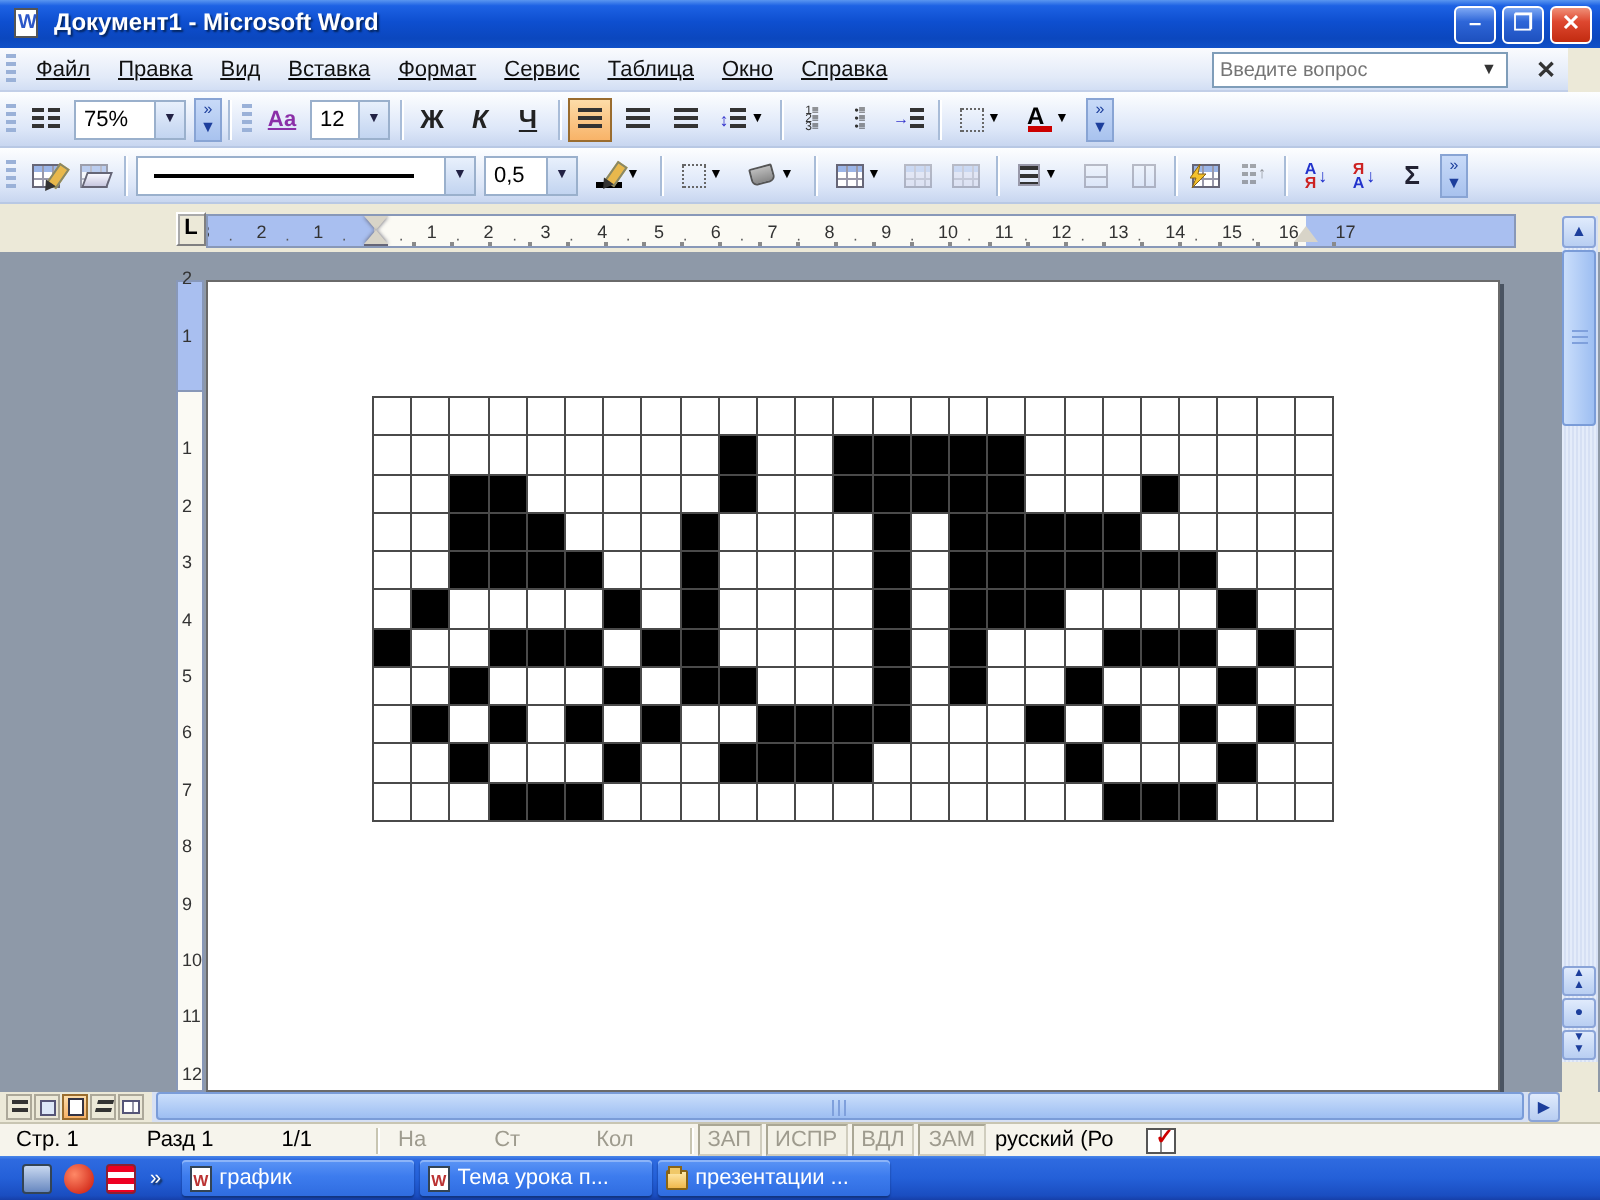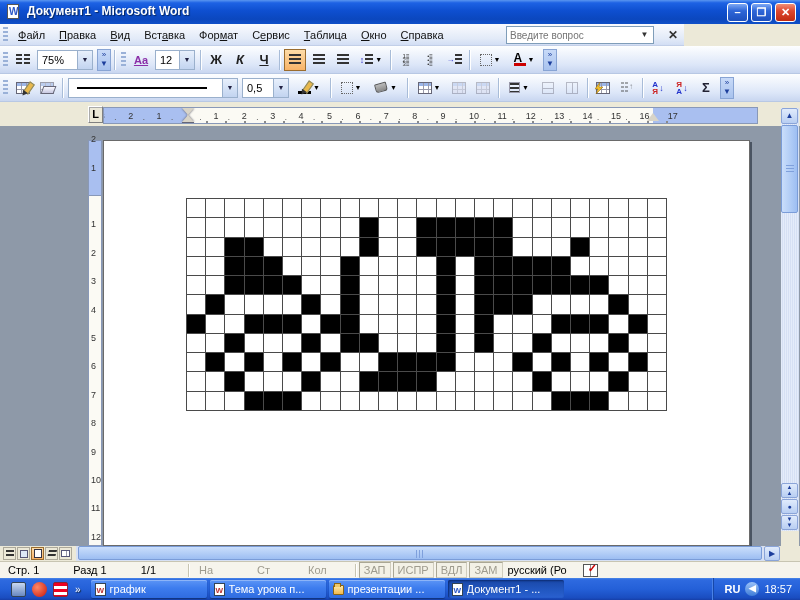--- a/index.html
+++ b/index.html
@@ -13,22 +13,22 @@
   #title-icon{left:4px;top:3px;width:18px;height:18px;}
   #title-icon .page{position:absolute;left:3px;top:1px;width:12px;height:15px;background:#fff;border:1px solid #555;}
   #title-icon .w{position:absolute;left:5px;top:3px;font-size:10px;font-weight:bold;color:#2B57C8;}
   #title-text{left:27px;top:4px;color:#fff;font-weight:bold;font-size:12px;text-shadow:1px 1px 1px #04255E;}
   .cap-btn{position:absolute;top:3px;width:21px;height:19px;border:1px solid #fff;border-radius:3px;color:#fff;
     font-size:11px;text-align:center;line-height:17px;font-weight:bold;}
   .cap-blue{background:linear-gradient(180deg,#7DA8F4,#2E66D8 40%,#1D50BE);}
   #btn-close{background:linear-gradient(180deg,#F09078,#DE4830 40%,#C22B10);}
 
   
-  #menubar{left:0;top:24px;width:684px;height:22px;background:linear-gradient(180deg,#FAFBFE,#E2EAF8 70%,#D2DEF4);
-    display:flex;align-items:center;border-bottom:1px solid #C2CFE8;}
+  #menubar{left:0;top:24px;width:784px;height:22px;background:linear-gradient(180deg,#FAFBFE,#E2EAF8 70%,#D2DEF4);
+    display:flex;align-items:center;border-bottom:1px solid #C2CFE8;text-decoration:underline;}
   .grip{width:5px;height:16px;margin:0 3px;
     background:repeating-linear-gradient(180deg,#9AB1D8 0 2px,transparent 2px 4px);}
   .menu-item{padding:3px 7px;color:#111;}
   .menu-item .u{text-decoration:underline;}
   #question-box{position:absolute;right:30px;top:2px;width:148px;height:18px;background:#fff;border:1px solid #7F9DB9;}
   #question-input{width:128px;height:16px;border:none;outline:none;font-size:10px;color:#888;padding:1px 3px;}
   #question-arrow{position:absolute;right:1px;top:1px;width:15px;height:14px;text-align:center;font-size:8px;color:#333;line-height:14px;}
   #menubar-close{position:absolute;right:6px;top:4px;font-size:12px;color:#333;font-weight:bold;}
 
   
@@ -778,21 +778,21 @@
     <div class="h-arrow" style="left:764px;">▶</div>
     <div style="position:absolute;left:781px;top:0;width:19px;height:15px;background:#ECE9D8;"></div>
   </div>
 
   <div id="statusbar" class="abs">
     <span class="st-item">Стр. 1</span>
     <span class="st-item" style="margin-left:18px;">Разд 1</span>
     <span class="st-item" style="margin-left:18px;">1/1</span>
     <span class="st-sep" style="margin-left:24px;"></span>
     <span class="st-item st-gray">На</span>
-    <span class="st-item st-gray" style="margin-left:28px;">Ст</span>
+    <span class="st-item st-gray" style="margin-left:18px;">Ст</span>
     <span class="st-item st-gray" style="margin-left:22px;">Кол</span>
     <span class="st-sep" style="margin-left:20px;"></span>
     <span class="st-ind">ЗАП</span>
     <span class="st-ind">ИСПР</span>
     <span class="st-ind">ВДЛ</span>
     <span class="st-ind">ЗАМ</span>
     <span class="st-item" style="padding-left:4px;">русский (Ро</span>
     <span id="spell-icon">
         <span class="chk">✓</span>
       </span>
@@ -811,25 +811,16 @@
           <span class="lbl">график</span>
         </div>
         <div class="task-btn">
           <div class="ticon doc red"></div>
           <span class="lbl">Тема урока  п...</span>
         </div>
         <div class="task-btn">
           <div class="ticon folder"></div>
           <span class="lbl">презентации ...</span>
         </div>
-        <div class="task-btn active">
-          <div class="ticon doc"></div>
-          <span class="lbl">Документ1 - ...</span>
-        </div>
-      </div>
-    <div id="tray">
-      <span id="tray-lang">RU</span>
-      <div id="tray-chevron">◀</div>
-      <span id="tray-time">18:57</span>
-    </div>
+      </div>
   </div>
 
 </div>
 
 </body></html>

